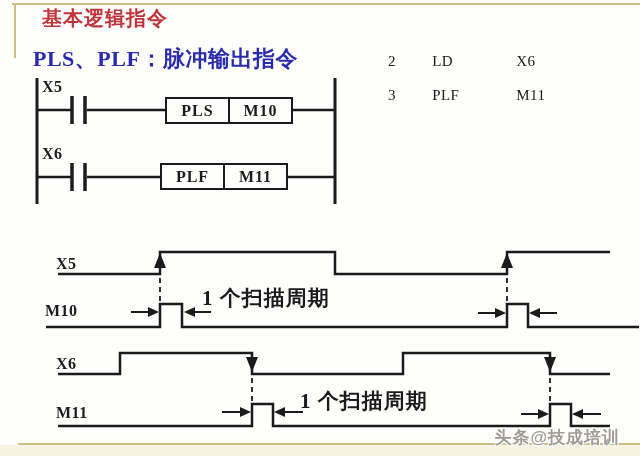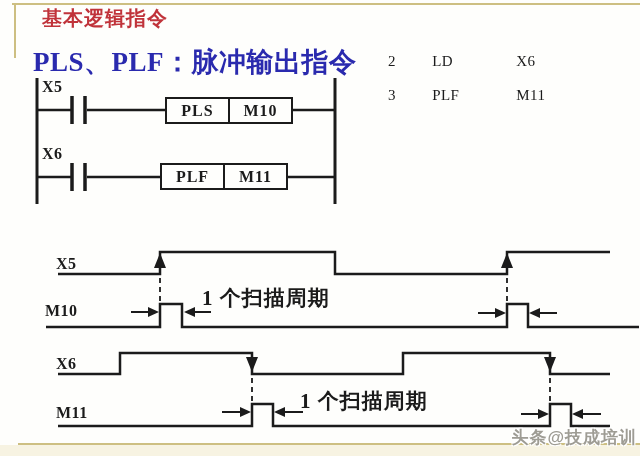--- a/index.html
+++ b/index.html
@@ -7,21 +7,21 @@
     width:640px; height:456px; position:relative; overflow:hidden;
     background:#FEFEFC; font-family:"Liberation Serif", serif; color:#1B1B1B;
   }
   .abs { position:absolute; }
   .tanline { background:#CDBF82; }
   .hdr {
     left:16px; top:5px; font-size:20px; font-weight:bold; color:#C0333A;
     letter-spacing:1px; white-space:nowrap;margin-left:26px;
   }
   .title {
-    left:33px; top:44px; font-size:27px; font-weight:bold; color:#2A2AAE;
+    left:33px; top:44px; font-size:22px; font-weight:bold; color:#2A2AAE;
     letter-spacing:0.5px; white-space:nowrap;
   }
   svg.layer { left:0; top:0; width:640px; height:456px; pointer-events:none; }
   .ink-stroke { stroke:#1B1B1B; fill:none; }
   .ladder-label { font-size:16px; font-weight:bold; letter-spacing:0.5px; }
   .coilbox {
     box-sizing:border-box; border:2px solid #1B1B1B; display:flex;
     background:#FEFEFC;
   }
   .coilbox .cell {
@@ -30,21 +30,21 @@
   }
   .coilbox .cell.first { width:61px; border-right:2px solid #1B1B1B; }
   .coilbox .cell.second { flex:1; }
   .program { left:388px; top:44px; width:210px; }
   .prow { height:34px; line-height:34px; font-size:15px; letter-spacing:0.4px; }
   .prow .step { display:inline-block; width:40px; }
   .prow .op   { display:inline-block; width:80px; }
   .sig-label { font-size:16px; font-weight:bold; letter-spacing:0.5px; }
   .annot { font-size:21px; font-weight:bold; letter-spacing:1px; white-space:nowrap; }
   .watermark {
-    right:3px; top:426px; font-family:"Liberation Sans", sans-serif;
+    right:20px; top:426px; font-family:"Liberation Sans", sans-serif;
     font-size:17px; font-weight:bold; color:#9E9C94; letter-spacing:1px;
     text-shadow:-1px -1px 0 #FFF, 1px -1px 0 #FFF, -1px 1px 0 #FFF, 1px 1px 0 #FFF;
     white-space:nowrap;
   }
   .bottom-strip { left:0; top:445px; width:640px; height:11px; background:#F7F3E2; }
 </style>
 </head>
 <body>
 
 <div class="abs tanline" style="left:12px; top:3px; width:628px; height:2px;"></div>

